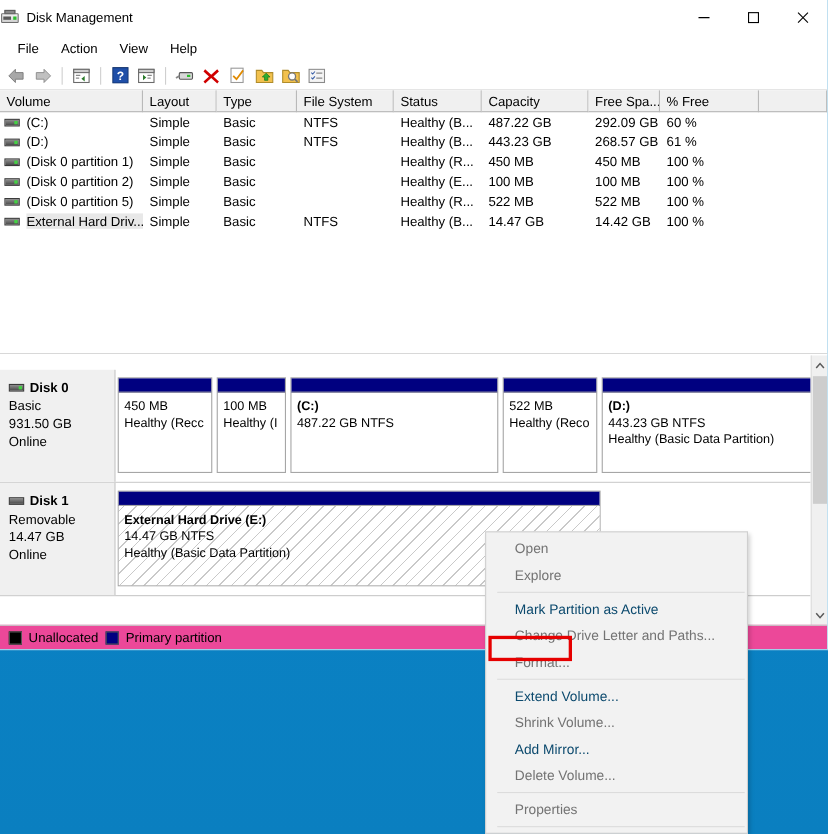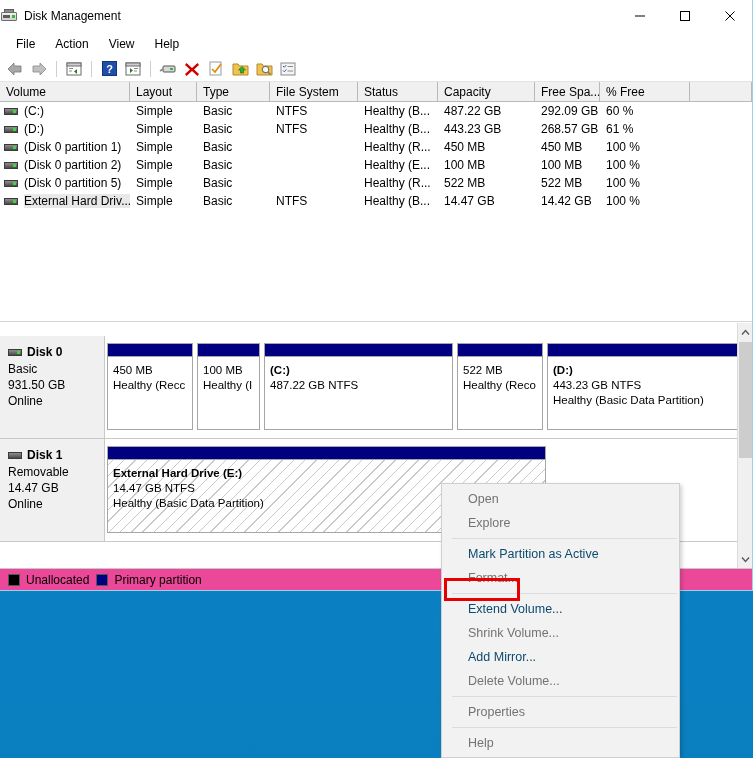--- a/index.html
+++ b/index.html
@@ -507,20 +507,21 @@
         </div>
       </div>
   </div>
 
   <div id="ctx-menu">
     <div id="ctx-items">
         <div class="ctx-item">Open</div>
         <div class="ctx-item">Explore</div>
         <div class="ctx-sep"></div>
         <div class="ctx-item disabled">Mark Partition as Active</div>
+        <div class="ctx-item">Change Drive Letter and Paths...</div>
         <div class="ctx-item">Format...</div>
         <div class="ctx-sep"></div>
         <div class="ctx-item disabled">Extend Volume...</div>
         <div class="ctx-item">Shrink Volume...</div>
         <div class="ctx-item disabled">Add Mirror...</div>
         <div class="ctx-item">Delete Volume...</div>
         <div class="ctx-sep"></div>
         <div class="ctx-item">Properties</div>
         <div class="ctx-sep"></div>
         <div class="ctx-item">Help</div>

